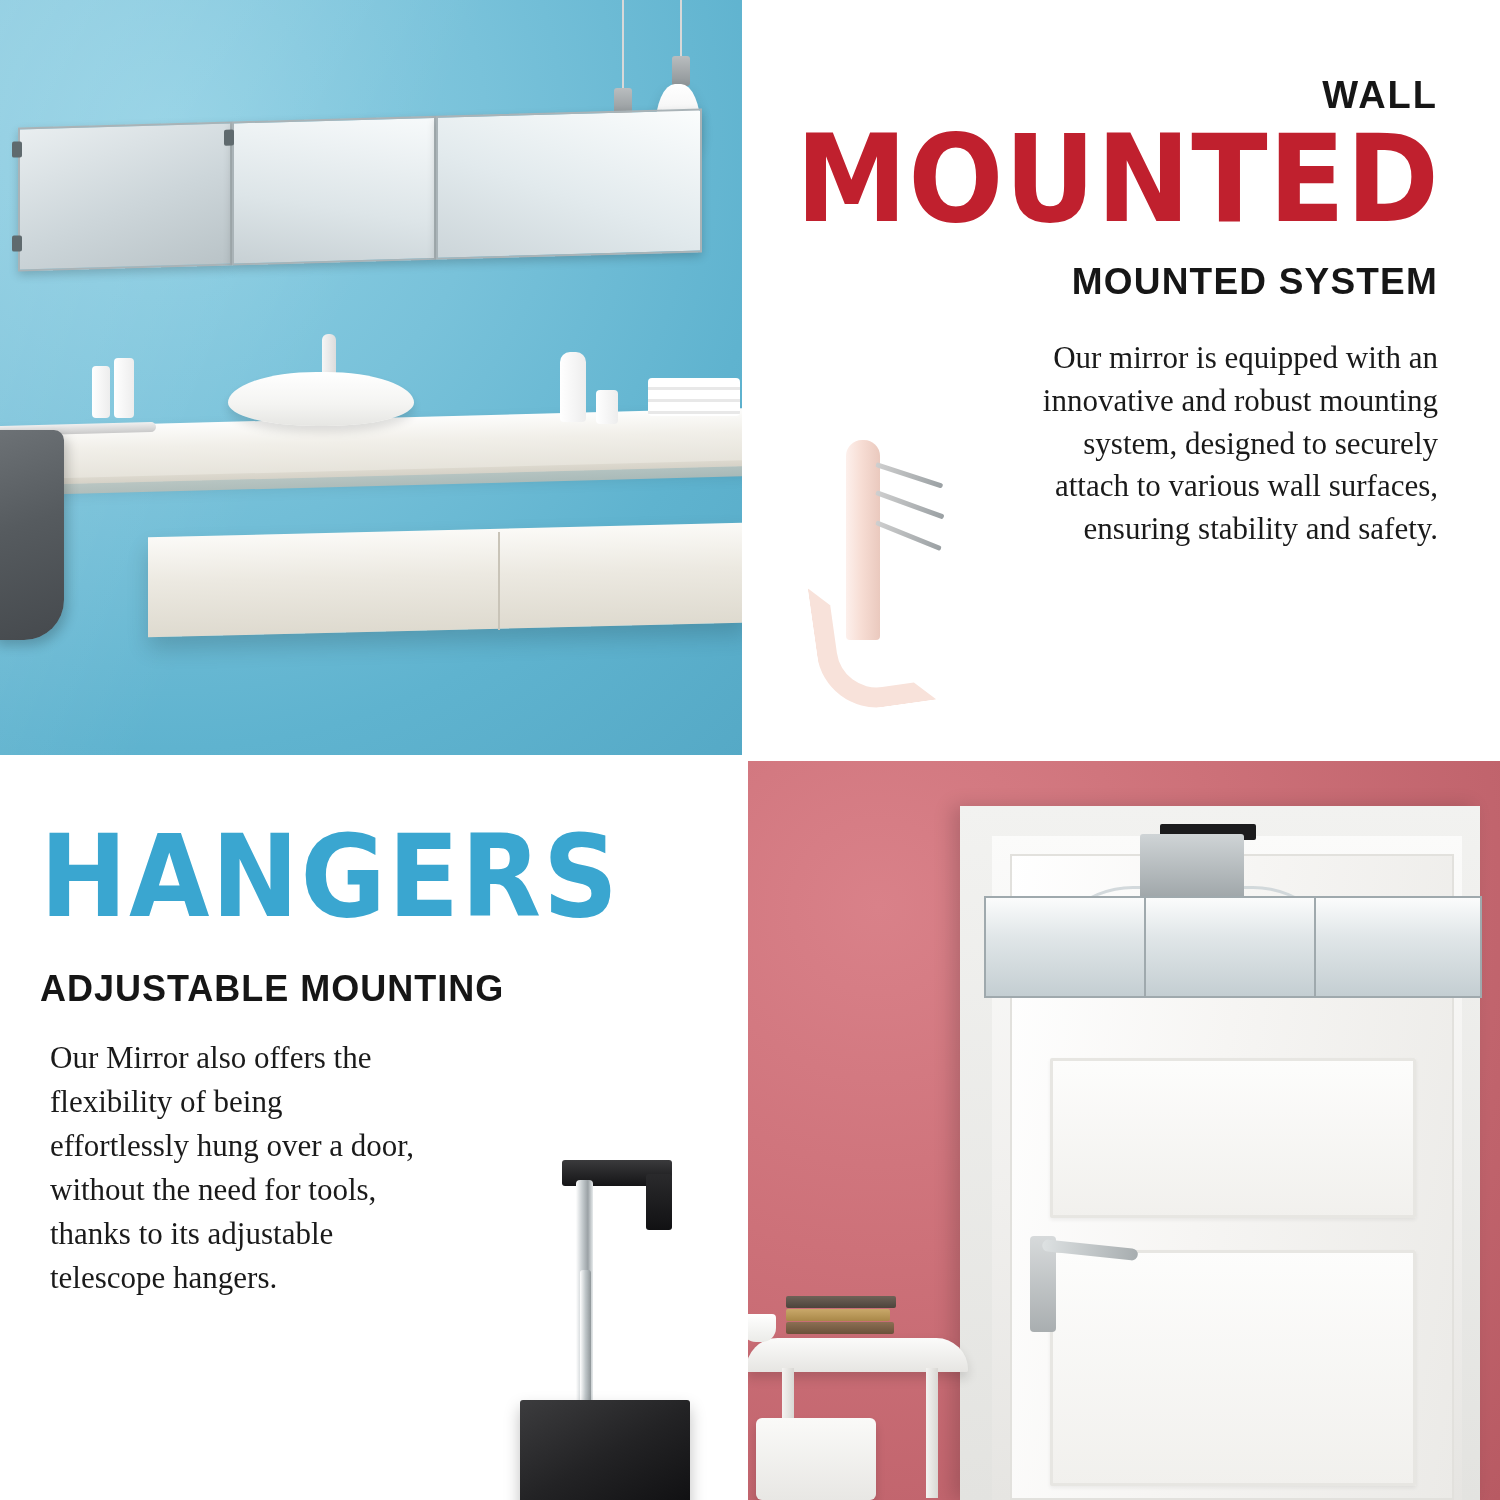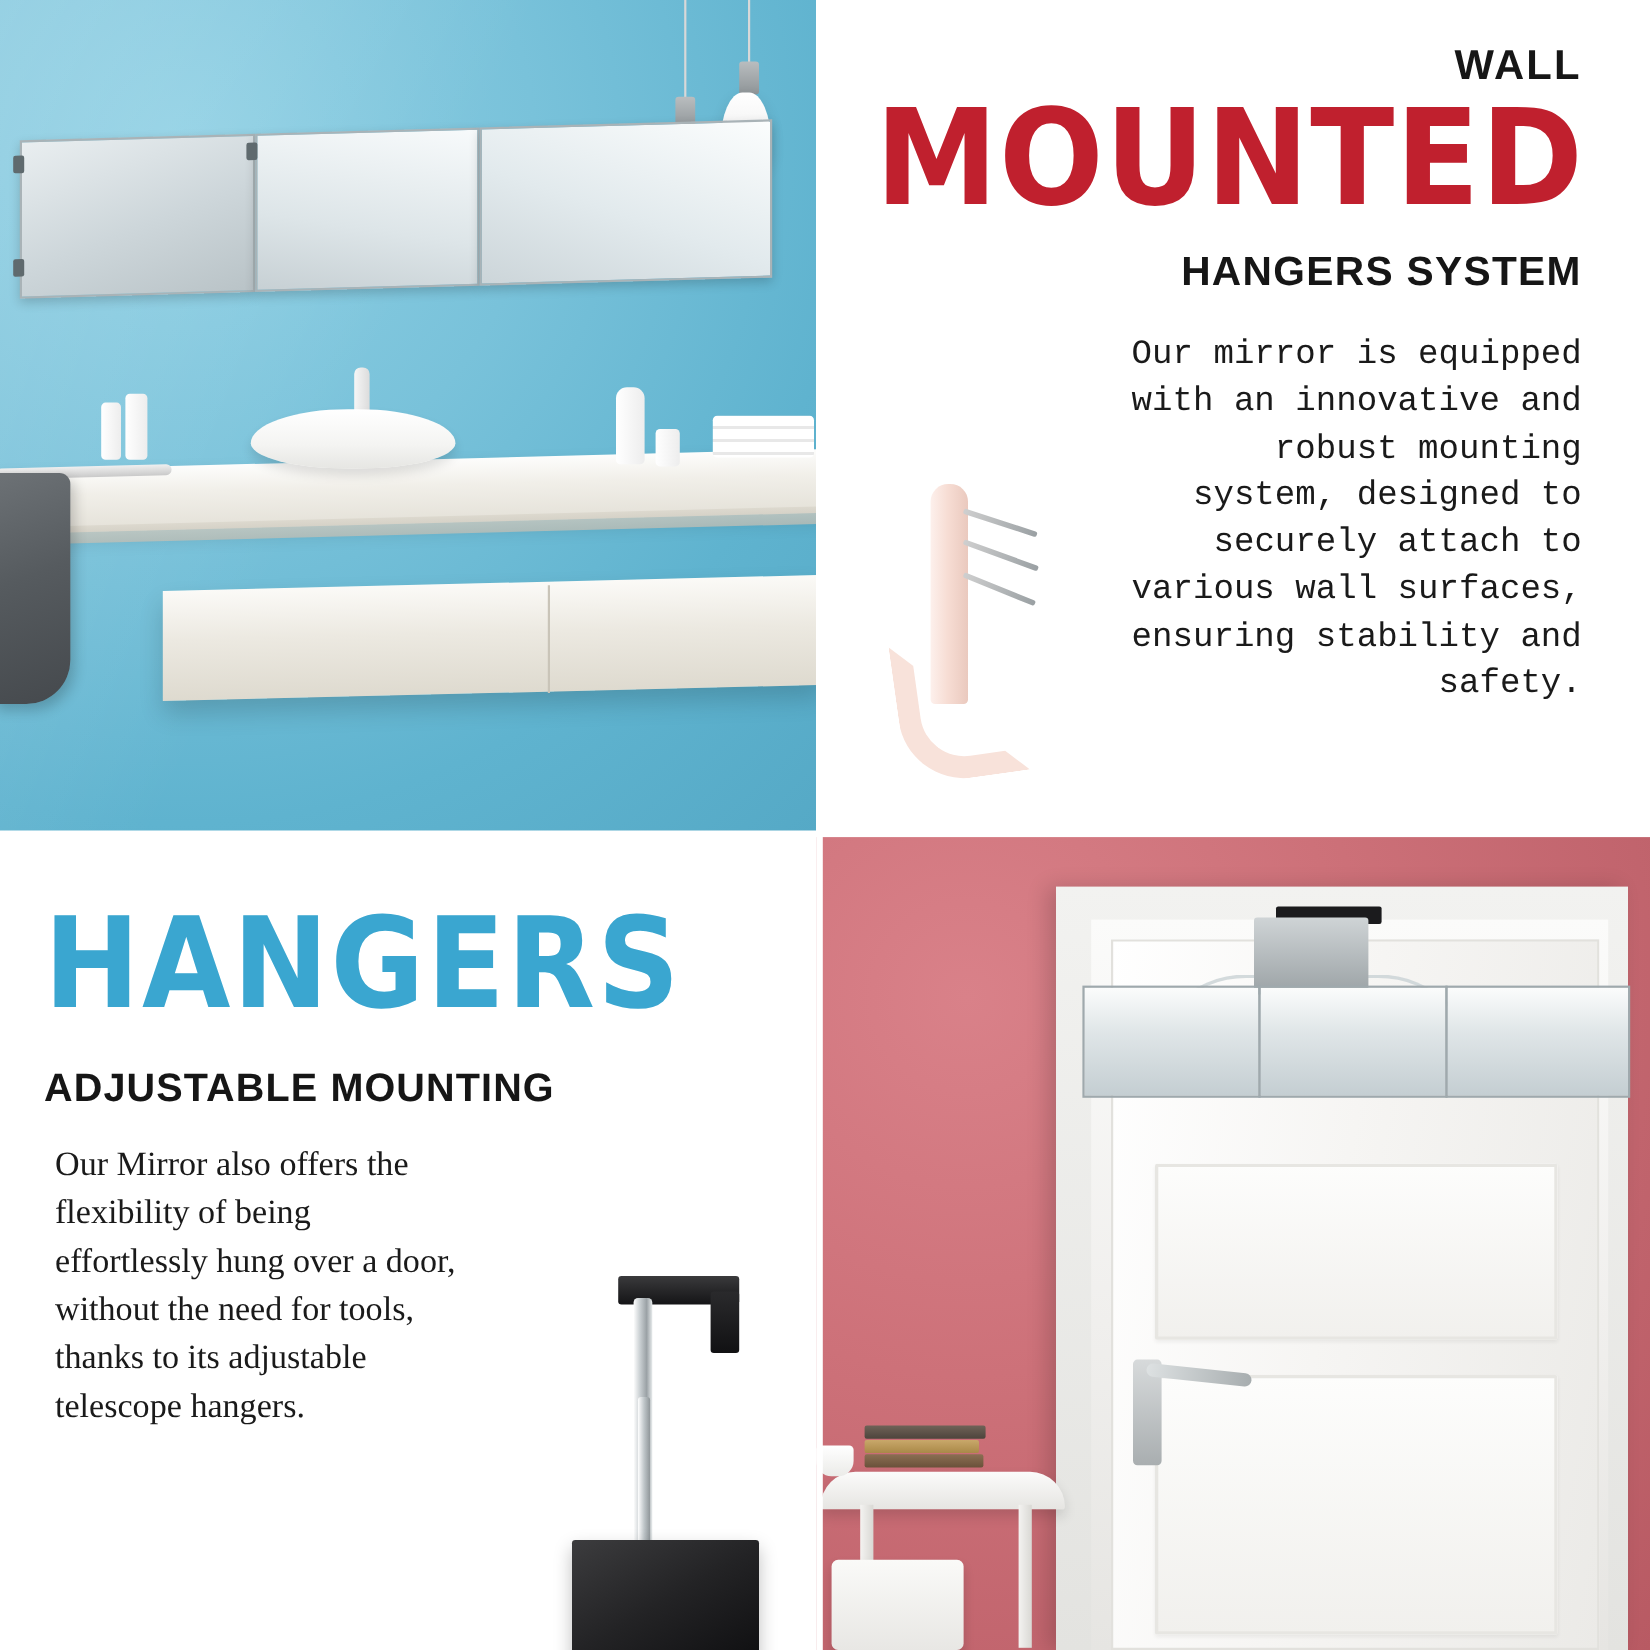--- a/index.html
+++ b/index.html
@@ -159,21 +159,21 @@
     width: 72px; height: 210px;
     background: linear-gradient(160deg,#6d7276 0%, #565b5f 45%, #45494d 100%);
     border-radius: 2px 10px 40px 6px;
     box-shadow: 4px 6px 12px rgba(0,0,0,0.2);
   }
 
   
   .tr-inner {
     position: absolute;
     inset: 0;
-    padding: 23px 56px 0 40px;
+    padding: 58px 56px 0 40px;
     box-sizing: border-box;
   }
   .kicker {
     font-weight: 700;
     font-size: 38px;
     letter-spacing: 2px;
     color: #161616;
     text-align: right;
     margin: 16px 6px 0 0;
   }
@@ -190,21 +190,21 @@
   }
   .subhead {
     font-weight: 700;
     font-size: 37px;
     letter-spacing: 1.2px;
     color: #161616;
     text-align: right;
     margin: 26px 6px 0 0;
   }
   .body-copy {
-    font-family: Liberation Mono, monospace;
+    font-family: Liberation Serif, serif;
     font-size: 31px;
     line-height: 1.38;
     color: #1a1a1a;
     text-align: right;
     margin: 34px 6px 0 0;
     width: 420px;
     margin-left: auto;
   }
   
   .hook-area {
@@ -506,21 +506,21 @@
     <div class="towels"></div>
 
     <div class="rail"></div>
     <div class="gray-towel"></div>
   </div>
 
   <div class="quad q-tr">
     <div class="tr-inner">
       <div class="kicker">WALL</div>
       <div class="bigword">MOUNTED</div>
-      <div class="subhead">HANGERS SYSTEM</div>
+      <div class="subhead">MOUNTED SYSTEM</div>
       <div class="body-copy">Our mirror is equipped with an innovative and robust mounting system, designed to securely attach to various wall surfaces, ensuring stability and safety.</div>
     </div>
 
     <div class="hook-area" style="left:60px;top:420px;">
       <div class="hook-body"></div>
       <div class="hook-curve"></div>
       <div class="nail" style="left:74px;top:42px;width:70px;transform:rotate(18deg);"></div>
       <div class="nail" style="left:74px;top:70px;width:72px;transform:rotate(20deg);"></div>
       <div class="nail" style="left:74px;top:100px;width:70px;transform:rotate(22deg);"></div>
     </div>

